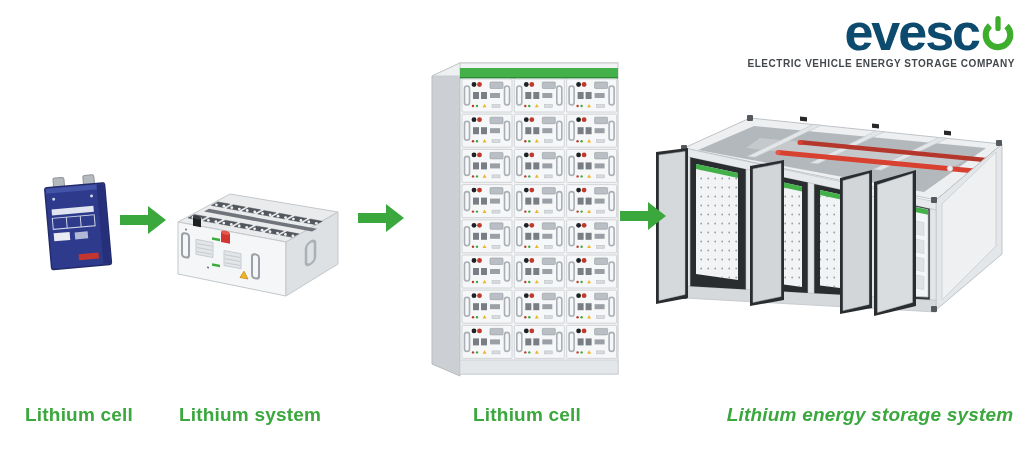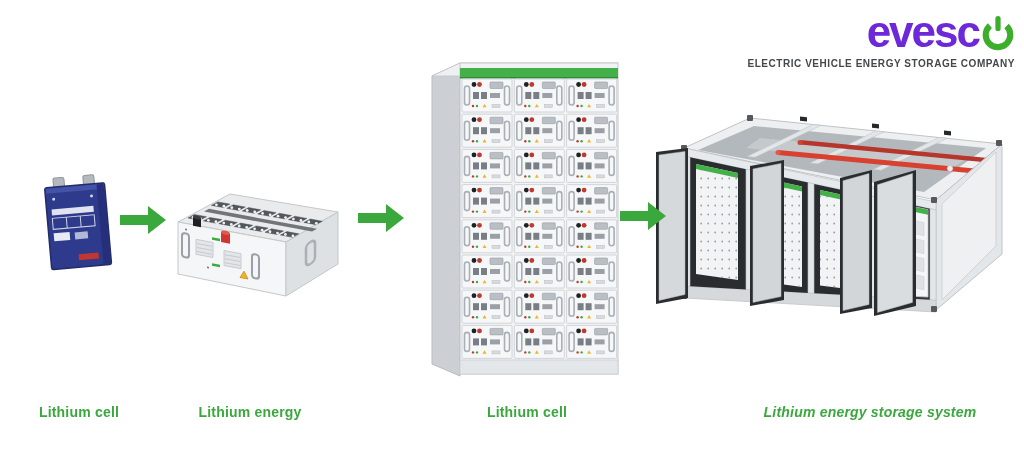--- a/index.html
+++ b/index.html
@@ -3,28 +3,28 @@
 <meta charset="utf-8">
 <style>
   html,body{margin:0;padding:0;background:#fff;}
   .canvas{
     position:relative;width:1024px;height:457px;background:#ffffff;overflow:hidden;
     font-family:"Liberation Sans", sans-serif;
   }
   .illu{position:absolute;}
   .stage-label{
     position:absolute;top:404px;transform:translateX(-50%);
-    font-size:14px;font-weight:bold;color:#3aa83d;white-space:nowrap;letter-spacing:.2px;
+    font-size:19px;font-weight:bold;color:#3aa83d;white-space:nowrap;letter-spacing:.2px;
   }
   .arrow{position:absolute;width:46px;height:28px;}
   .logo{position:absolute;top:12px;right:9px;text-align:right;}
   .logo-row{display:flex;align-items:flex-start;justify-content:flex-end;gap:2px;}
   .logo-brand{
-    font-size:44px;line-height:40px;font-weight:bold;letter-spacing:-2px;
-    color:#6d28d9;font-family:"Liberation Sans", sans-serif;
+    font-size:52px;line-height:40px;font-weight:bold;letter-spacing:-2px;
+    color:#0c4a6e;font-family:"Liberation Sans", sans-serif;
   }
   .logo-tagline{
     margin-top:3px;font-size:10px;font-weight:bold;letter-spacing:.55px;
     color:#44484c;white-space:nowrap;
   }
 </style>
 </head>
 <body>
 
 <div class="canvas">
@@ -246,21 +246,21 @@
         <polygon points="0,9 28,9 28,0 46,14 28,28 28,19 0,19" fill="#3aa83d"></polygon>
       </svg>
   </div>
   <div class="arrow" style="left:620px;top:202px;">
     <svg width="46" height="28" viewBox="0 0 46 28">
         <polygon points="0,9 28,9 28,0 46,14 28,28 28,19 0,19" fill="#3aa83d"></polygon>
       </svg>
   </div>
 
   <div class="stage-label" style="left:79px;">Lithium cell</div>
-  <div class="stage-label" style="left:250px;">Lithium energy</div>
+  <div class="stage-label" style="left:250px;">Lithium system</div>
   <div class="stage-label" style="left:527px;">Lithium cell</div>
   <div class="stage-label" style="left:870px;font-style:italic;">Lithium energy storage system</div>
 
   <div class="logo">
     <div class="logo-row">
       <span class="logo-brand">evesc</span>
       <span style="display:inline-block;margin-top:3px;">
         <svg width="34" height="36" viewBox="0 0 36 36">
           <circle cx="18" cy="20" r="13" fill="none" stroke="#3dae2b" stroke-width="6.5" stroke-dasharray="62 20" transform="rotate(-46 18 20)"></circle>
           <rect x="15.2" y="0" width="5.6" height="16" rx="2.8" fill="#3dae2b"></rect>

